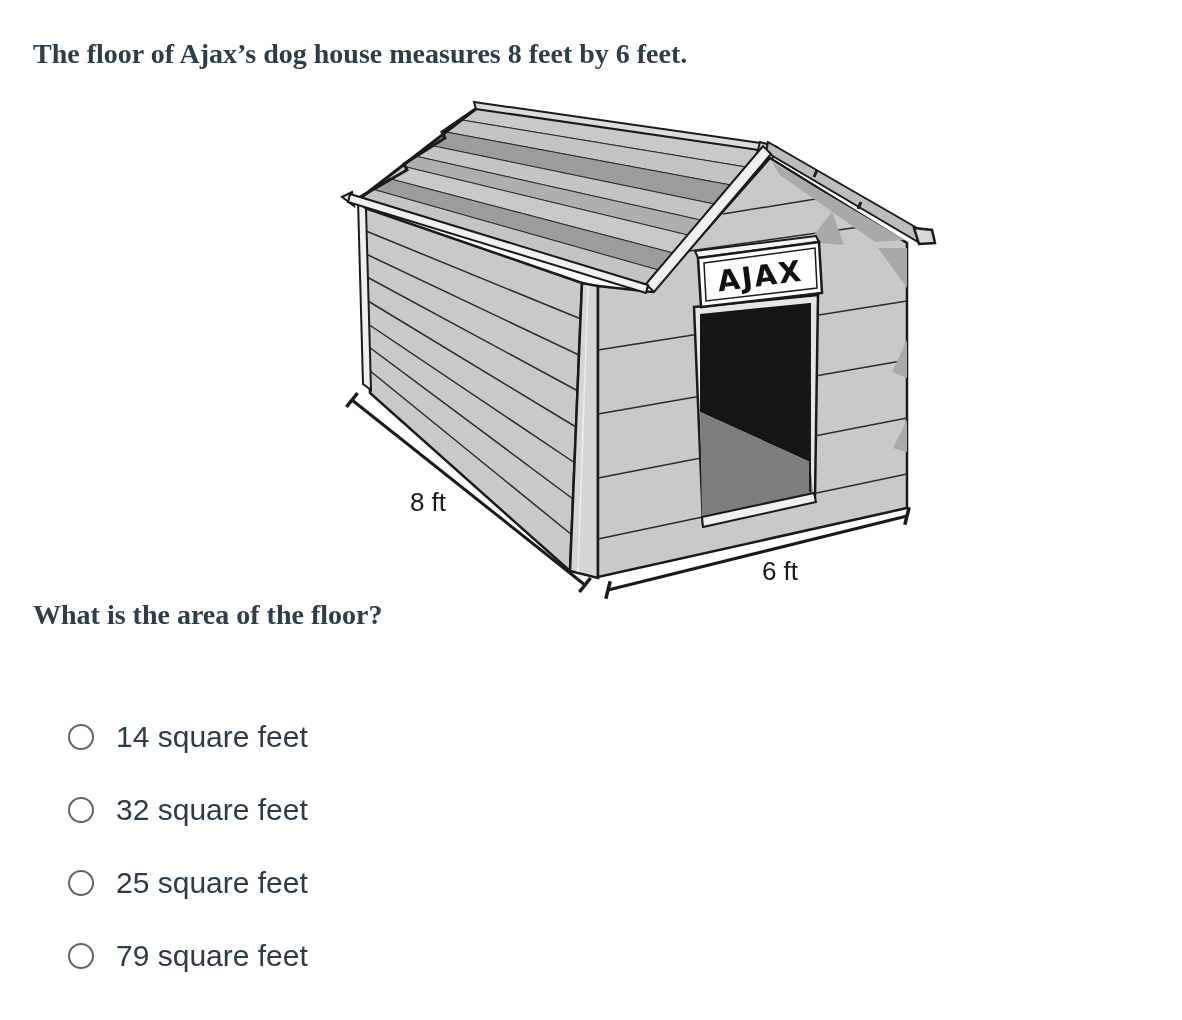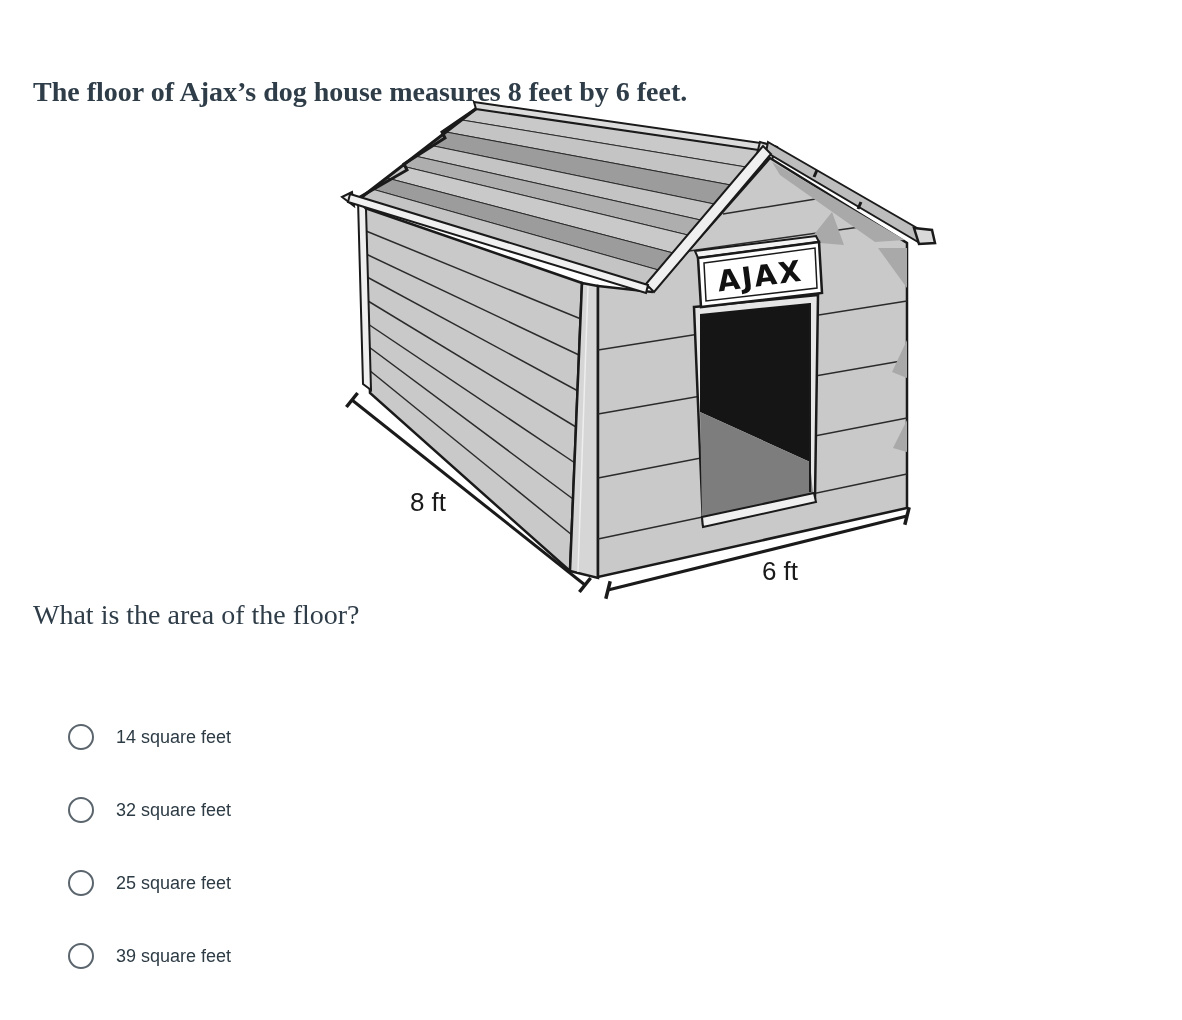--- a/index.html
+++ b/index.html
@@ -8,44 +8,43 @@
     position:relative;
     width:1182px; height:1020px;
     font-family:"Liberation Sans", sans-serif;
     overflow:hidden;
   }
   .stem {
     position:absolute; left:33px; top:38px;
     font-family:"Liberation Serif", serif;
     font-weight:bold; font-size:28px; color:#2F3D49;
     white-space:nowrap;
-    margin-top:38px;
   }
   .prompt {
     position:absolute; left:33px; top:599px;
     font-family:"Liberation Serif", serif;
-    font-weight:normal; font-size:28px; color:#2F3D49;
+    font-weight:bold; font-size:28px; color:#2F3D49;
     white-space:nowrap;
   }
   .figure {
     position:absolute; left:330px; top:90px;
     width:620px; height:520px;
   }
   .options {
     position:absolute; left:68px; top:724px;
     display:flex; flex-direction:column; gap:47px;
   }
   .option-row { display:flex; align-items:center; gap:22px; height:26px; }
   .radio {
     width:26px; height:26px; flex:0 0 26px;
     border:2.5px solid #5B656D; border-radius:50%;
     background:#ffffff; cursor:pointer;
   }
   .option-label {
-    font-size:18px; color:#2D3B45; line-height:26px; cursor:pointer;
+    font-size:30px; color:#2D3B45; line-height:26px; cursor:pointer;
     white-space:nowrap;
   }
   svg text.dim {
     font-family:"Liberation Sans", sans-serif;
     font-size:26px; fill:#1A1A1A;
   }
   svg text.sign {
     font-family:"DejaVu Sans", sans-serif;
     font-size:29px; font-weight:bold; fill:#111111; letter-spacing:2px;
   }
@@ -154,15 +153,15 @@
   <div class="option-row">
     <div class="radio"></div>
     <div class="option-label">32 square feet</div>
   </div>
   <div class="option-row">
     <div class="radio"></div>
     <div class="option-label">25 square feet</div>
   </div>
   <div class="option-row">
     <div class="radio"></div>
-    <div class="option-label">39 square feet</div>
+    <div class="option-label">79 square feet</div>
   </div>
 </div>
 
 </body></html>

